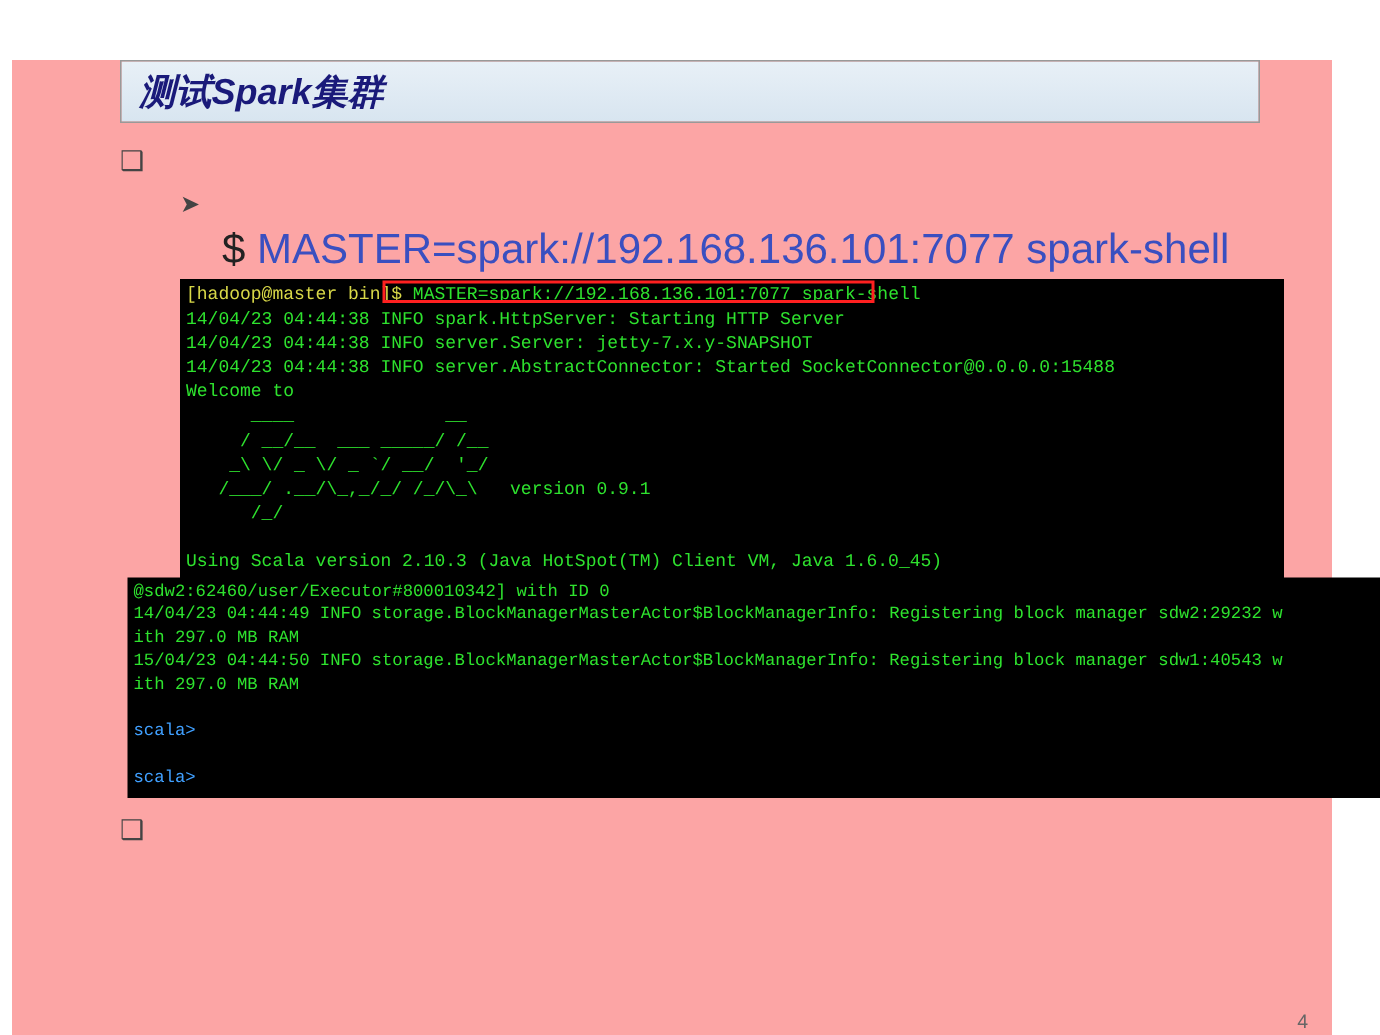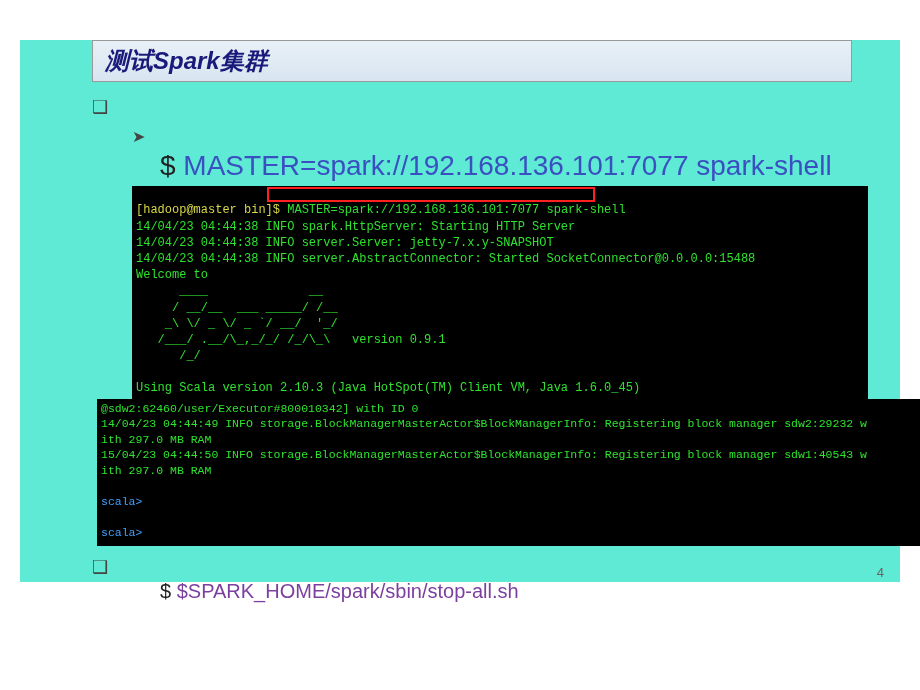--- a/index.html
+++ b/index.html
@@ -6,24 +6,24 @@
     body {
       width: 920px;
       height: 690px;
       background: #fff;
       font-family: "Microsoft YaHei", Arial, sans-serif;
       position: relative;
       overflow: hidden;
     }
     .slide {
       width: 880px;
-      height: 542px;
-      margin: 20px;
+      height: 650px;
+      margin: 8px;
       position: relative;
-      background: #5eead4;
+      background: #fca5a5;
     }
     .title-box {
       margin: 40px 0 10px 72px;
       width: 760px;
       background: linear-gradient(to bottom, #e8f0f7, #d8e5f0);
       border: 1px solid #999;
       padding: 4px 12px;
     }
     .title-text {
       font-size: 24px;
@@ -82,21 +82,21 @@
       margin-left: 40px;
       margin-top: 4px;
     }
     .terminal1 {
       background: #000;
       color: #2ee22e;
       font-family: "Courier New", monospace;
       font-size: 12px;
       line-height: 1.35;
       width: 736px;
-      padding: 16px 4px 6px 4px;
+      padding: 2px 4px 6px 4px;
       white-space: pre;
       overflow: hidden;
     }
     .term-yellow { color: #d8d848; }
     .red-box {
       position: absolute;
       border: 2px solid #ff2020;
       top: 1px;
       left: 135px;
       width: 328px;
@@ -172,20 +172,17 @@
 <span></span>
 <span class="scala-prompt">scala&gt;</span>
 <span></span>
 <span class="scala-prompt">scala&gt;</span></div>
     </div>
 
     <div class="bullet-1" style="margin-top:6px;">
       <span class="marker">❑</span>
     </div>
 
-    <div class="command-line-2">
-      <span class="dollar">$</span><span class="cmd-purple"> $SPARK_HOME/spark/sbin/stop-all.sh</span>
-    </div>
 
   </div>
 
   <div class="page-num">4</div>
 </div>
 
 </body></html>

